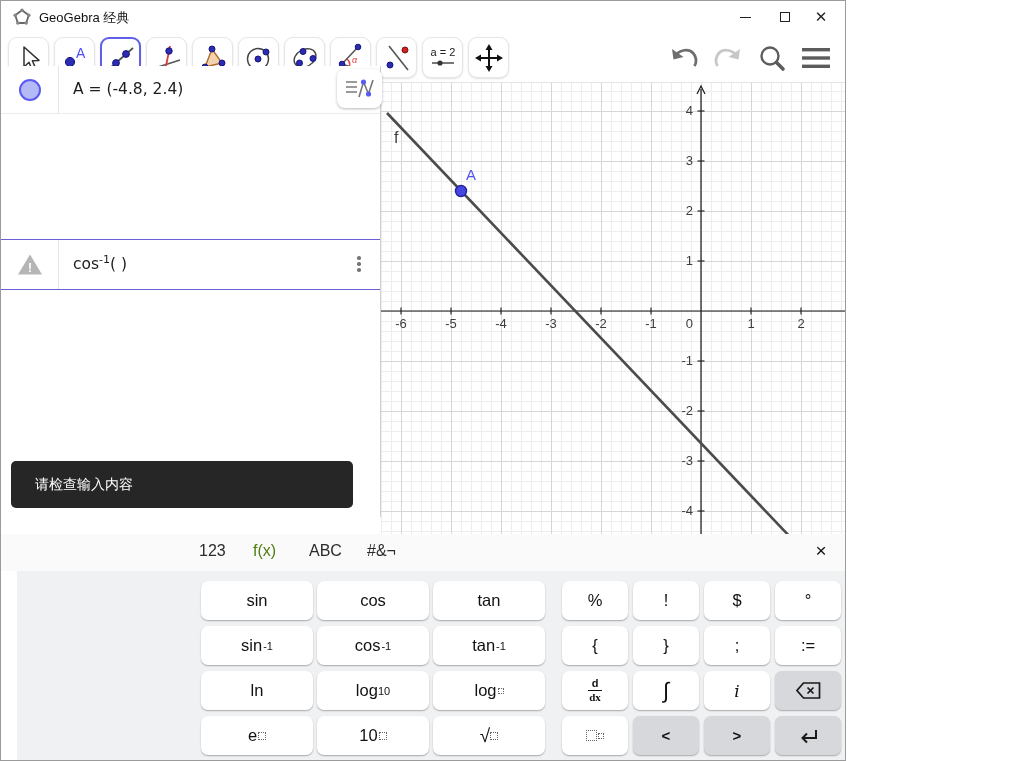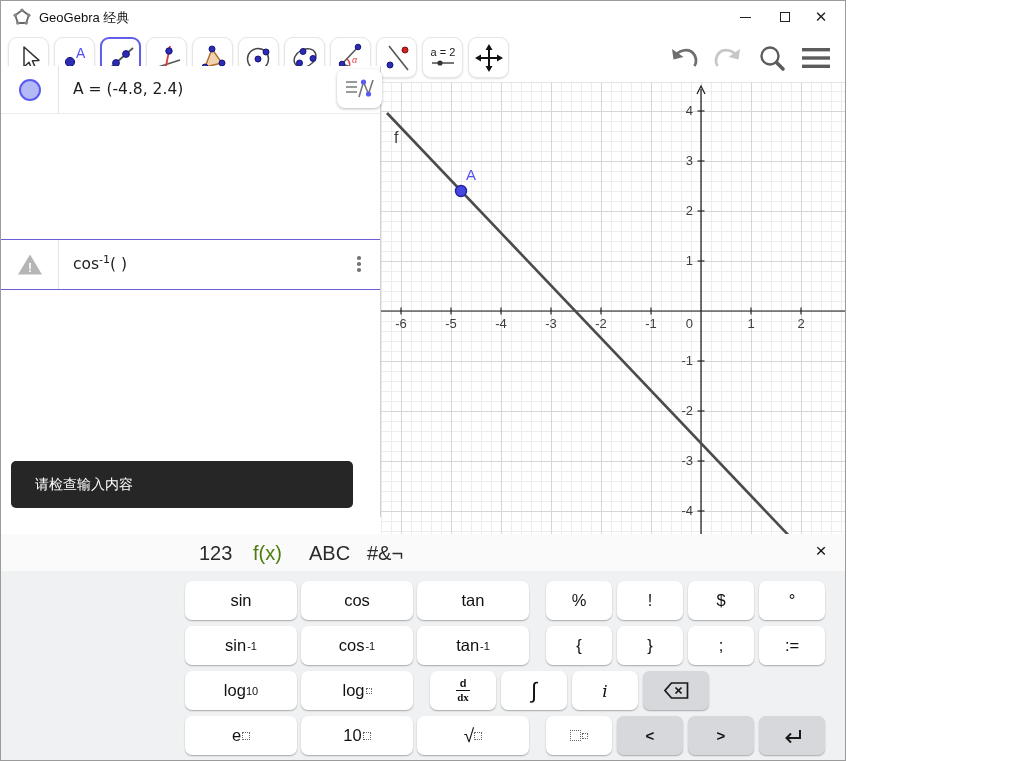--- a/index.html
+++ b/index.html
@@ -59,24 +59,24 @@
     background-size: 50px 100%, 100% 50px, 10px 100%, 100% 10px;
     background-position: 20px 0, 0 28px, 0 0, 0 8px; }
   .gsvg { position:absolute; inset:0; }
   .circbtn { position:absolute; left:578px; width:34px; height:34px; border-radius:50%; background:#fff;
              box-shadow:0 1px 3px rgba(0,0,0,0.3); display:flex; align-items:center; justify-content:center; z-index:4; }
   .gfxstyle { position:absolute; right:2px; top:4px; width:46px; height:38px; background:#fff; border-radius:8px;
               box-shadow:0 1px 3px rgba(0,0,0,0.28); display:flex; align-items:center; justify-content:center; z-index:4; }
 
   
   .kb-tabs { position:absolute; left:0; top:533px; width:100%; height:37px; background:#fafafa; }
-  .kb-tab { position:absolute; top:8px; font-size:20px; color:#2b2b2b; }
+  .kb-tab { position:absolute; top:8px; font-size:16px; color:#2b2b2b; }
   .kb-tab.selected { color:#4d7c0f; }
   .kb-close { position:absolute; right:12px; top:6px; font-size:19px; color:#111; width:24px; text-align:center; }
-  .kb-body { position:absolute; left:0; top:570px; width:100%; height:191px; background:#f0f1f3; }
+  .kb-body { position:absolute; left:16px; top:570px; width:100%; height:191px; background:#f0f1f3; }
   .krow { position:absolute; left:184px; display:flex; }
   .key { height:39px; background:#fff; border-radius:7px; box-shadow:0 1px 1.5px rgba(0,0,0,0.3);
          display:flex; align-items:center; justify-content:center; font-size:16.5px; color:#111;
          font-family:"Liberation Sans","DejaVu Sans",sans-serif; }
   .key.gray { background:#d6d8db; }
   .kw { width:112px; margin-right:4px; }
   .kn { width:66px; margin-right:5px; }
   .grpgap { margin-left:13px; }
   .key sup { font-size:11px; margin-left:1px; }
   .key sub { font-size:11px; }
@@ -407,20 +407,21 @@
           <span>tan</span>
           <sup>-1</sup>
         </div>
       <div class="key kn grpgap">{</div>
       <div class="key kn">}</div>
       <div class="key kn">;</div>
       <div class="key kn">:=</div>
     </div>
 
     <div class="krow" style="top:100px;">
+      <div class="key kw">ln</div>
       <div class="key kw">
           <span>log</span>
           <sub>10</sub>
         </div>
       <div class="key kw">
           <span>log</span>
           <span class="dbox sm subbox"></span>
         </div>
       <div class="key kn grpgap">
         <span class="frac">

